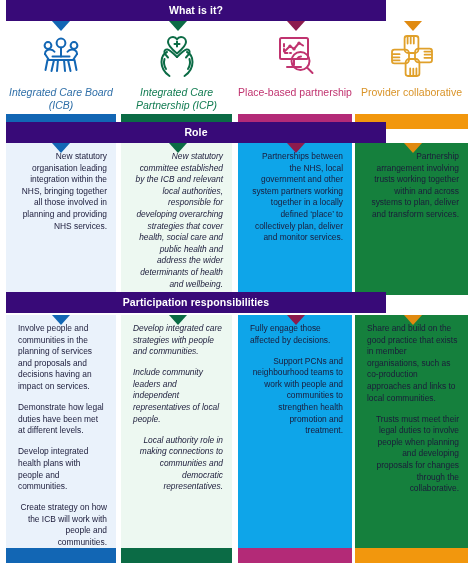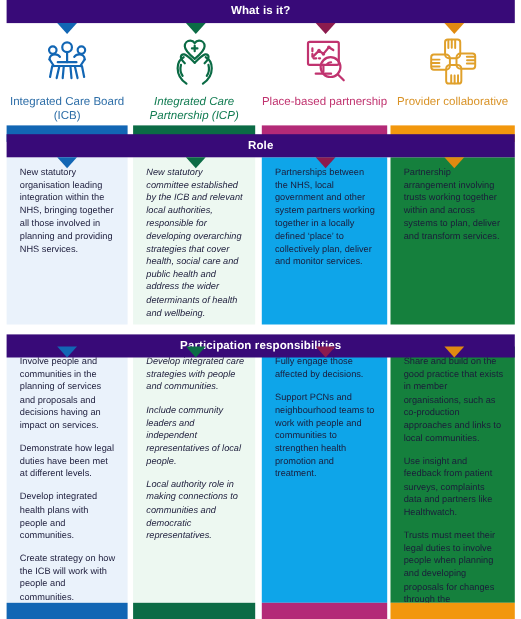--- a/index.html
+++ b/index.html
@@ -14,34 +14,34 @@
     width: 474px;
     height: 563px;
     background: #ffffff;
     overflow: hidden;
   }
 
   
   .banner {
     position: absolute;
     left: 6px;
-    width: 462px;
+    width: 380px;
     background: #380a78;
     color: #ffffff;
     font-size: 10.5px;
     font-weight: bold;
     text-align: center;
     line-height: 21px;
     height: 21px;
     letter-spacing: 0.1px;
     z-index: 6;
   }
   .banner-whatisit { top: 0px; }
   .banner-role     { top: 122px; }
-  .banner-part     { top: 304px; }
+  .banner-part     { top: 292px; }
   .col-1 { left: 6px;   width: 110px; }
   .col-2 { left: 121px; width: 111px; font-style: italic; }
   .col-3 { left: 238px; width: 114px; }
   .col-4 { left: 355px; width: 113px; }
 
   
   .arrow {
     position: absolute;
     width: 0; height: 0;
     border-left: 9px solid transparent;
@@ -70,21 +70,21 @@
     height: 52px;
     display: flex;
     align-items: center;
     justify-content: center;
   }
   .caption {
     margin-top: 4px;
     font-size: 10.5px;
     line-height: 13px;
   }
-  .cap-blue   { color: #2f6fa8; }
+  .cap-blue   { color: #2f6fa8; font-style: italic; }
   .cap-green  { color: #127c52; }
   .cap-pink   { color: #c0336f; }
   .cap-orange { color: #d99327; }
 
   
   .bar { position: absolute; height: 15px; z-index: 4; }
   .bar-top    { top: 114px; }
   .bar-bottom { top: 548px; height: 15px; }
   .bg-blue   { background: #1266b4; }
   .bg-green  { background: #0b6b45; }
@@ -94,21 +94,21 @@
   
   .panel {
     position: absolute;
     z-index: 2;
     padding: 8px 9px 8px 12px;
     font-size: 8.4px;
     line-height: 11.6px;
     color: #1b1b3a;
   }
   .panel p { margin-bottom: 9.5px; }
-  .panel p:last-child { margin-bottom: 0; }
+  .panel p:last-child { margin-bottom: 0; text-align: right; }
   .pn-blue   { background: #eaf2fb; }
   .pn-green  { background: #edf8f1; }
   .pn-pink   { background: #0ea5e9; }
   .pn-orange { background: #15803d; }
 
   .row-role { top: 143px; height: 152px; }
   .row-part { top: 315px; height: 233px; }
 
   
   .icon-holder svg { display: block; }
@@ -241,21 +241,20 @@
     <p>Develop integrated care strategies with people and communities.</p>
     <p>Include community leaders and independent representatives of local people.</p>
     <p>Local authority role in making connections to communities and democratic representatives.</p>
   </div>
   <div class="panel row-part col-3 pn-pink">
     <p>Fully engage those affected by decisions.</p>
     <p>Support PCNs and neighbourhood teams to work with people and communities to strengthen health promotion and treatment.</p>
   </div>
   <div class="panel row-part col-4 pn-orange">
     <p>Share and build on the good practice that exists in member organisations, such as co-production approaches and links to local communities.</p>
-    <p>Use insight and feedback from patient surveys, complaints data and partners like Healthwatch.</p>
     <p>Trusts must meet their legal duties to involve people when planning and developing proposals for changes through the collaborative.</p>
   </div>
 
   <div class="bar bar-bottom col-1 bg-blue"></div>
   <div class="bar bar-bottom col-2 bg-green"></div>
   <div class="bar bar-bottom col-3 bg-pink"></div>
   <div class="bar bar-bottom col-4 bg-orange"></div>
 
 </div>
 

